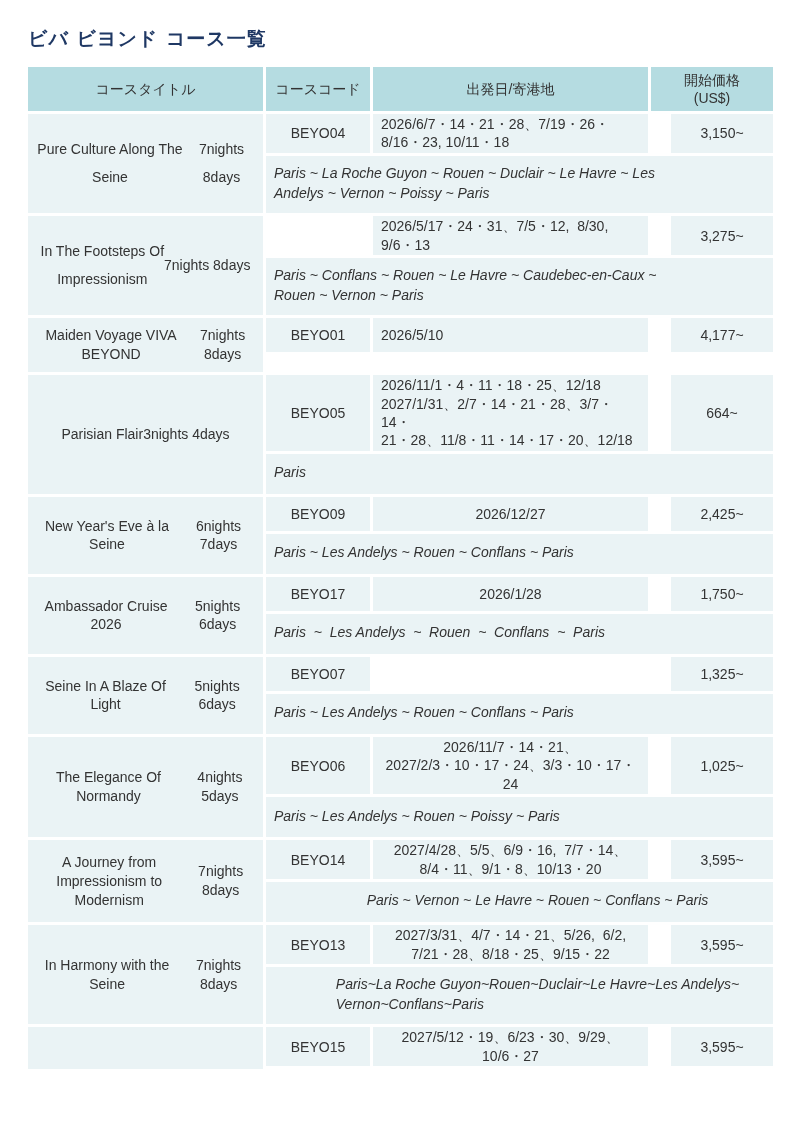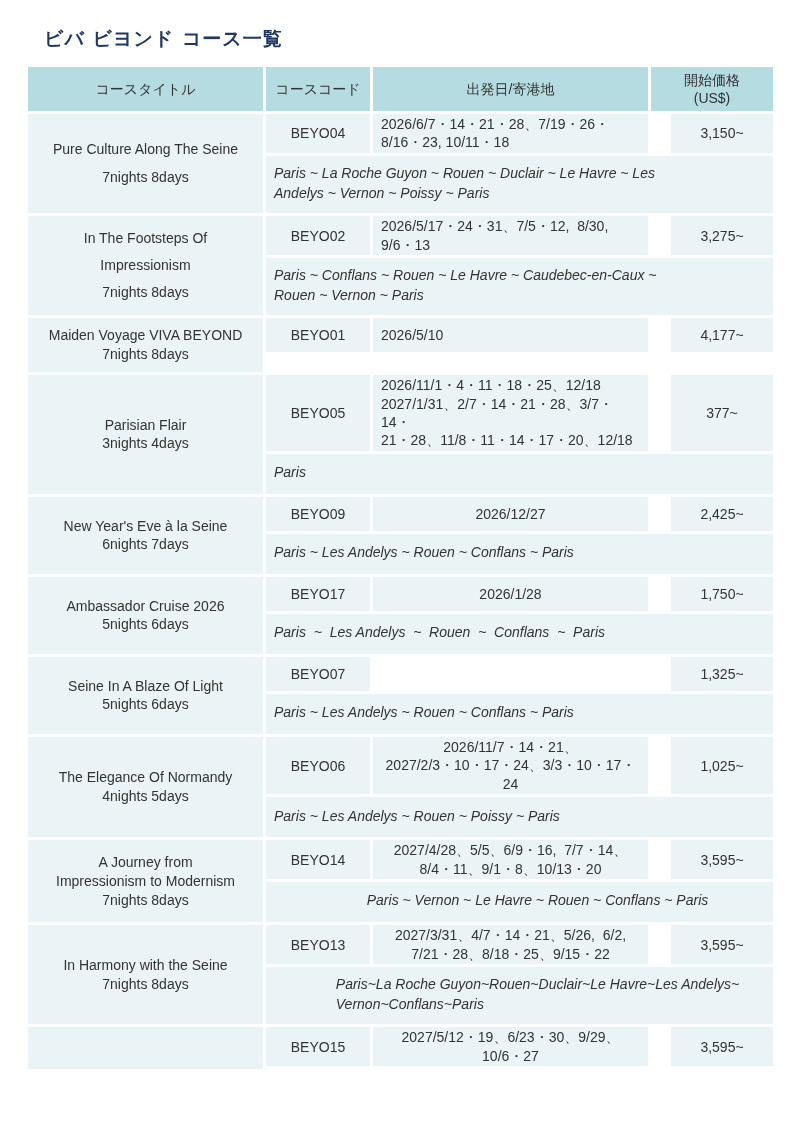--- a/index.html
+++ b/index.html
@@ -15,21 +15,21 @@
     background: #ffffff;
     width: 800px;
   }
   body {
     height: 1131px;
     overflow: hidden;
     font-family: "Liberation Sans", "DejaVu Sans", sans-serif;
     color: var(--text-color);
   }
   .page-title {
-    margin: 26px 0 15px 44px;
+    margin: 26px 0 15px 28px;
     font-family: "DejaVu Serif", "Liberation Serif", serif;
     font-size: 19px;
     font-weight: bold;
     color: var(--title-color);
     letter-spacing: 1px;
   }
   .course-table {
     margin-left: 28px;
     width: 745px;
   }
@@ -52,21 +52,21 @@
     align-items: center;
     justify-content: center;
     text-align: center;
     white-space: pre-wrap;
     font-size: 14px;
   }
   .course-row { grid-template-rows: auto auto; }
   .title-cell {
     grid-column: 1; grid-row: 1 / 3;
     display: flex;
-    flex-direction: column;
+    flex-direction: row;
     align-items: center;
     justify-content: center;
     text-align: center;
     padding: 8px 6px;
   }
   .course-title, .course-duration { white-space: pre-wrap; line-height: 1.35; }
   .roomy .course-title, .roomy .course-duration { line-height: 1.95; }
   .code-cell {
     grid-column: 2; grid-row: 1;
     display: flex; align-items: center; justify-content: center;
@@ -127,21 +127,20 @@
     <div class="cell ports-cell align-left">Paris ~ La Roche Guyon ~ Rouen ~ Duclair ~ Le Havre ~ Les
 Andelys ~ Vernon ~ Poissy ~ Paris</div>
   </div>
 
   <div class="course-row">
     <div class="cell title-cell roomy">
       <div class="course-title">In The Footsteps Of
 Impressionism</div>
       <div class="course-duration">7nights 8days</div>
     </div>
-    <div class="cell code-cell">BEYO02</div>
     <div class="cell dates-cell align-left">2026/5/17・24・31、7/5・12,  8/30,
 9/6・13</div>
     <div class="cell price-cell">3,275~</div>
     <div class="cell ports-cell align-left">Paris ~ Conflans ~ Rouen ~ Le Havre ~ Caudebec-en-Caux ~
 Rouen ~ Vernon ~ Paris</div>
   </div>
 
   <div class="course-row">
     <div class="cell title-cell">
       <div class="course-title">Maiden Voyage VIVA BEYOND</div>
@@ -154,21 +153,21 @@
 
   <div class="course-row">
     <div class="cell title-cell">
       <div class="course-title">Parisian Flair</div>
       <div class="course-duration">3nights 4days</div>
     </div>
     <div class="cell code-cell">BEYO05</div>
     <div class="cell dates-cell align-left">2026/11/1・4・11・18・25、12/18
 2027/1/31、2/7・14・21・28、3/7・14・
 21・28、11/8・11・14・17・20、12/18</div>
-    <div class="cell price-cell">377~</div>
+    <div class="cell price-cell">664~</div>
     <div class="cell ports-cell align-left">Paris</div>
   </div>
 
   <div class="course-row">
     <div class="cell title-cell">
       <div class="course-title">New Year's Eve à la Seine</div>
       <div class="course-duration">6nights 7days</div>
     </div>
     <div class="cell code-cell">BEYO09</div>
     <div class="cell dates-cell align-center">2026/12/27</div>

